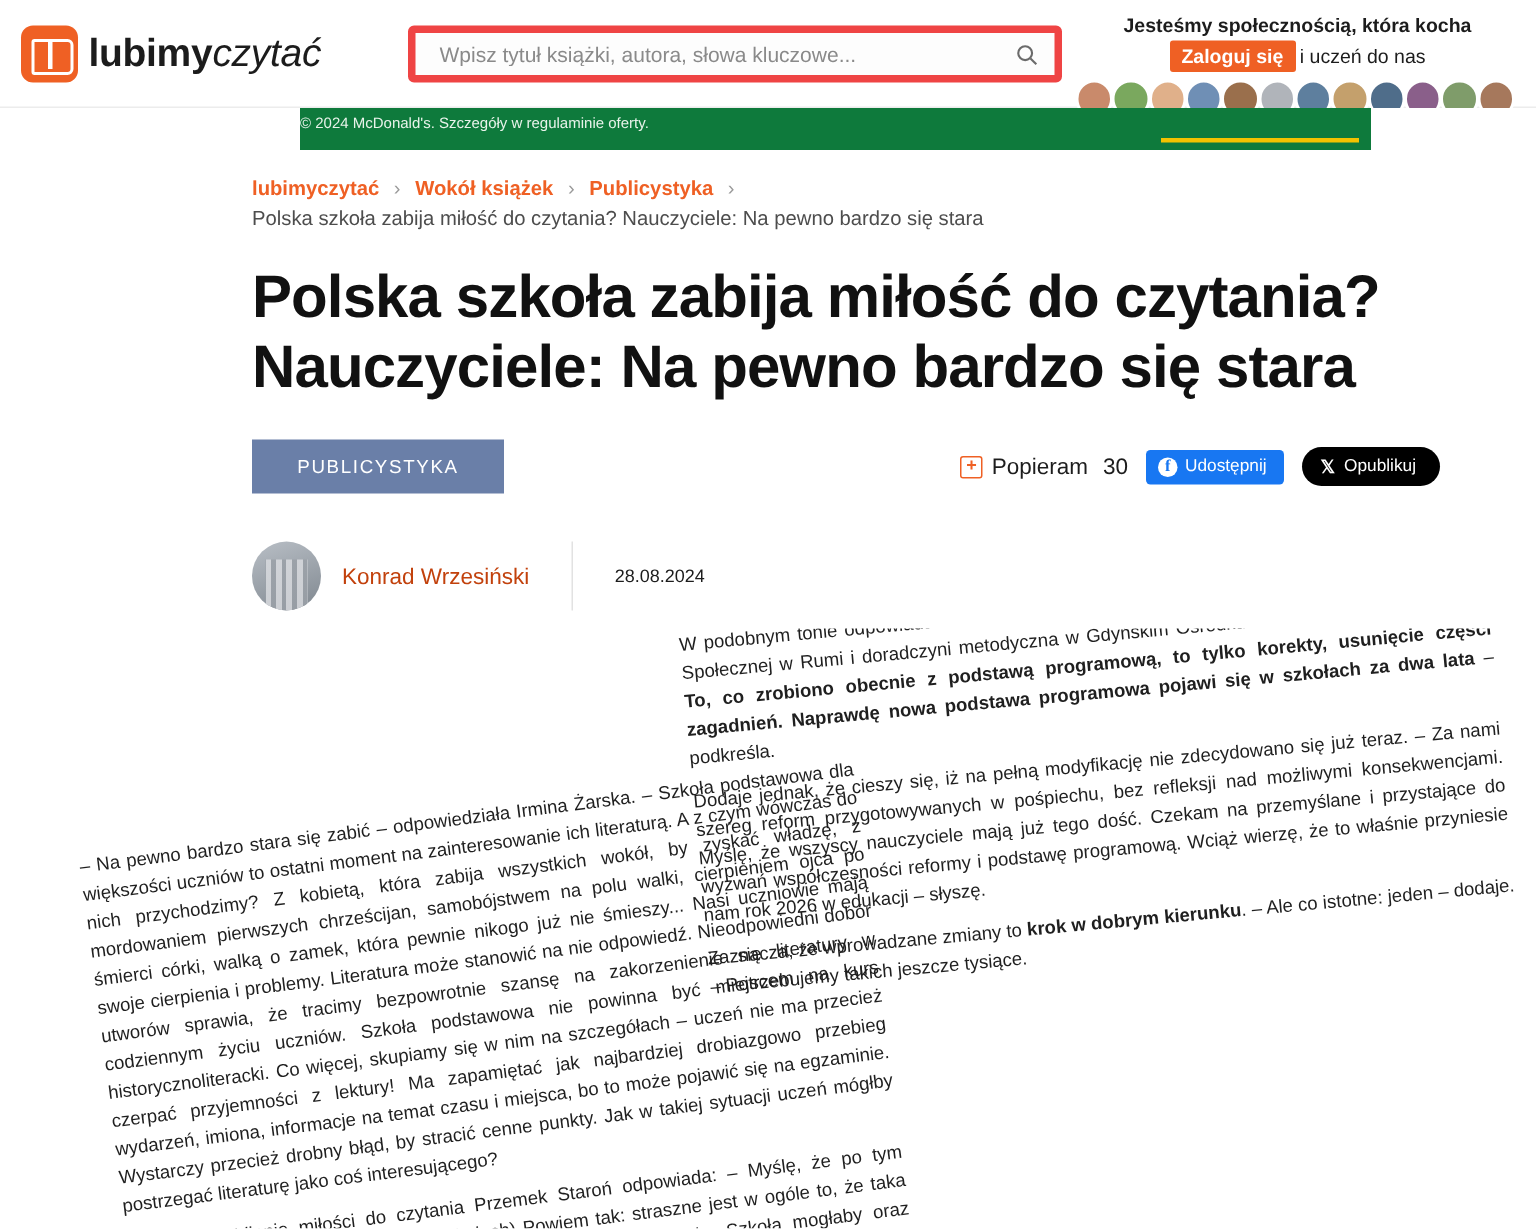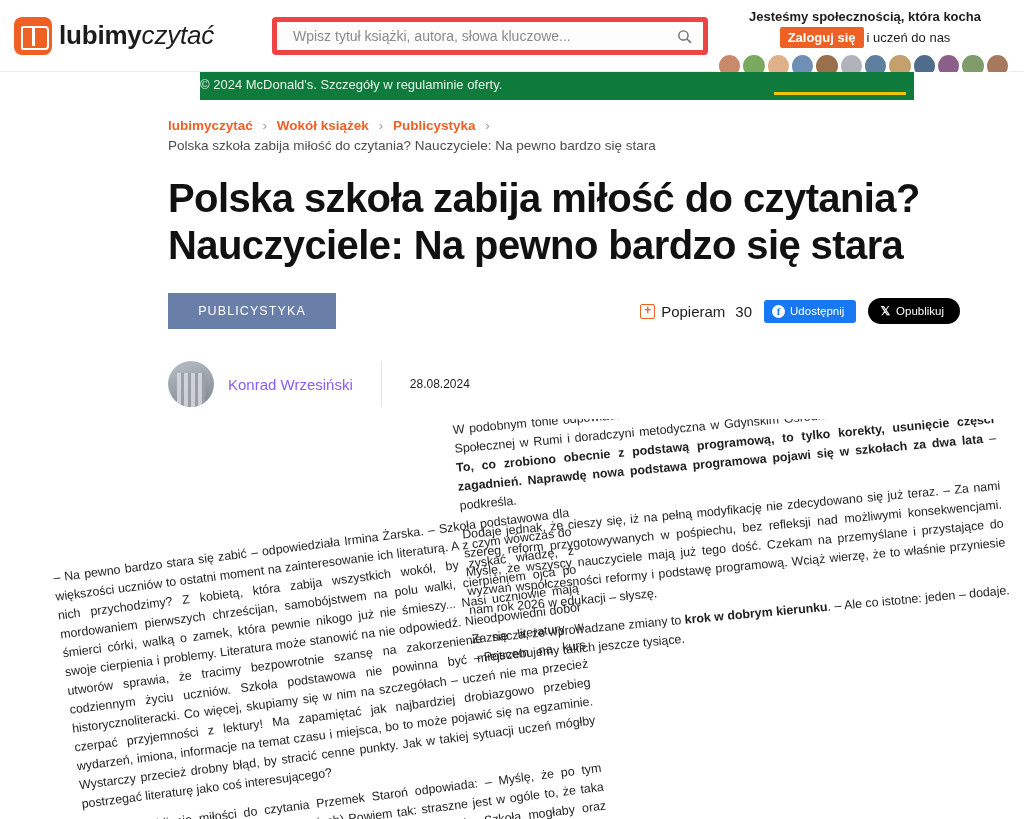--- a/index.html
+++ b/index.html
@@ -135,21 +135,21 @@
 
   
   .banner {
     position: relative;
     height: 28px;
     background: #0e7a3c;
   }
   .banner .legal {
     position: absolute;
     left: 200px; top: 5px;
-    font-size: 13px;
+    font-size: 10px;
     color: #e8f3ea;
   }
   .banner-rail-left {
     position: absolute;
     left: 0; top: 0; bottom: 0; width: 200px;
     background: #ffffff;
   }
   .banner-rail-right {
     position: absolute;
     right: 0; top: 0; bottom: 0; width: 110px;
@@ -293,21 +293,21 @@
     content: "";
     position: absolute;
     left: 9px; top: 12px;
     width: 28px; height: 34px;
     background: repeating-linear-gradient(90deg,#d8dade 0 4px,#9aa0a7 4px 7px);
     opacity: .85;
   }
   .author-name {
     margin-left: 14px;
     font-size: 15px;
-    color: #8b5cf6;
+    color: #c2410c;
     cursor: pointer;
   }
   .date-sep {
     margin-left: 28px;
     width: 1px; height: 46px;
     background: #e2e2e2;
   }
   .date-text {
     margin-left: 28px;
     font-size: 12px;

